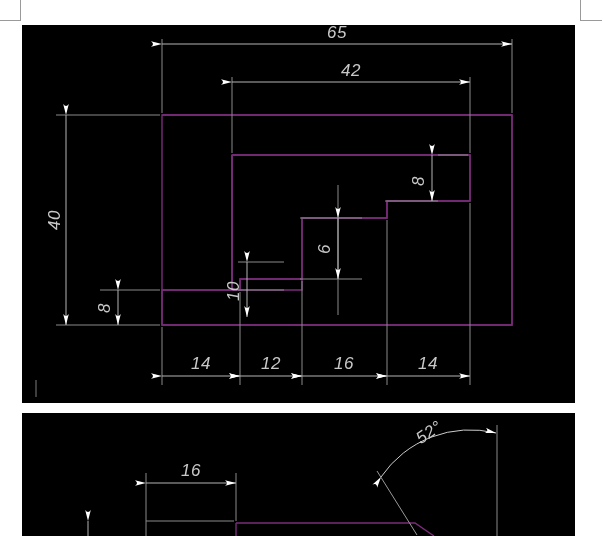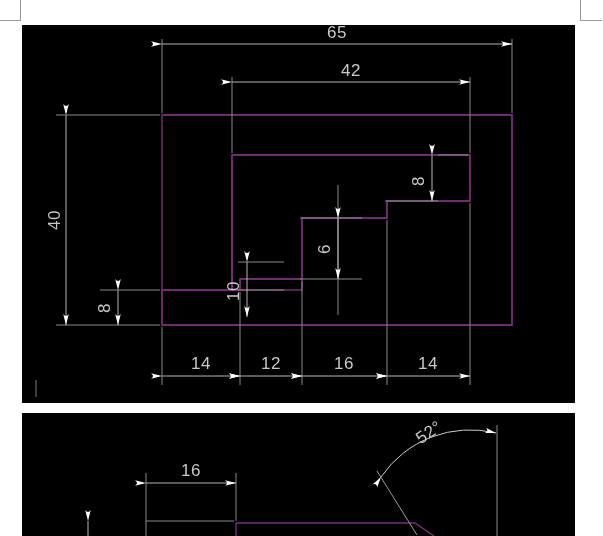--- a/index.html
+++ b/index.html
@@ -9,20 +9,21 @@
     width: 603px;
     height: 536px;
     overflow: hidden;
     font-family: "Liberation Sans", sans-serif;
   }
   #root {
     position: relative;
     width: 601px;
     height: 536px;
     background: #ffffff;
+    font-style: italic;
   }
   .crop-mark {
     position: absolute;
     box-sizing: border-box;
     border-color: #9a9a9a;
     border-style: solid;
   }
   .crop-tl {
     left: -1px; top: -1px;
     width: 22px; height: 22px;

